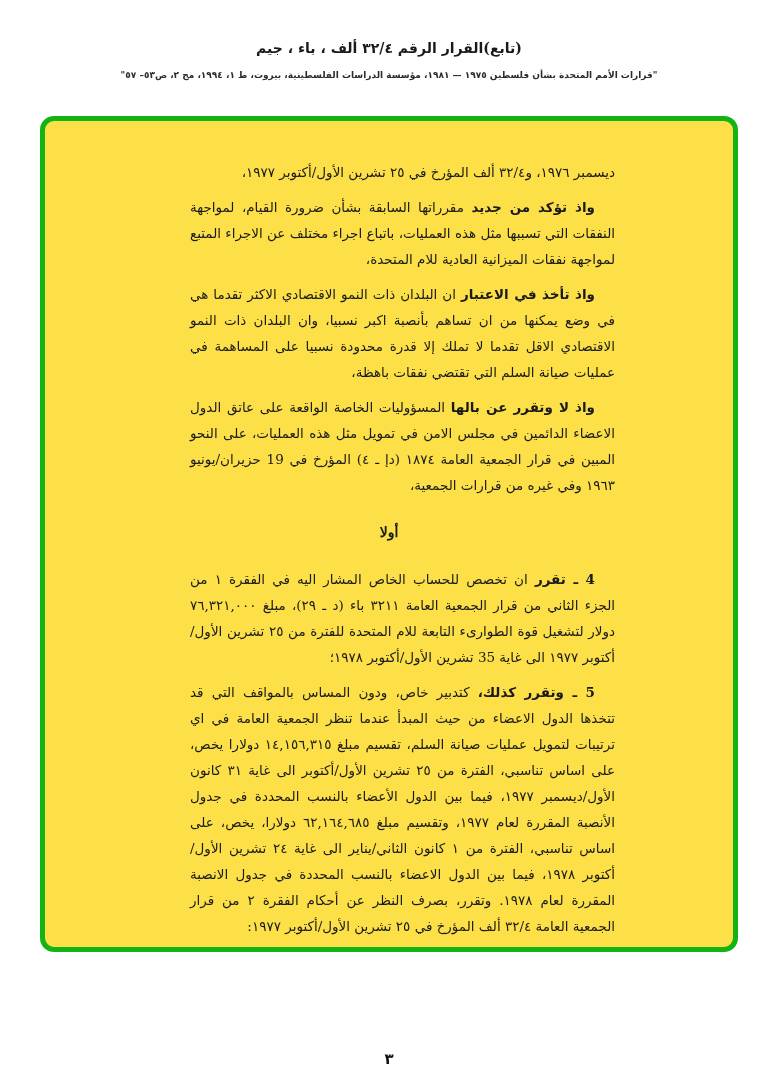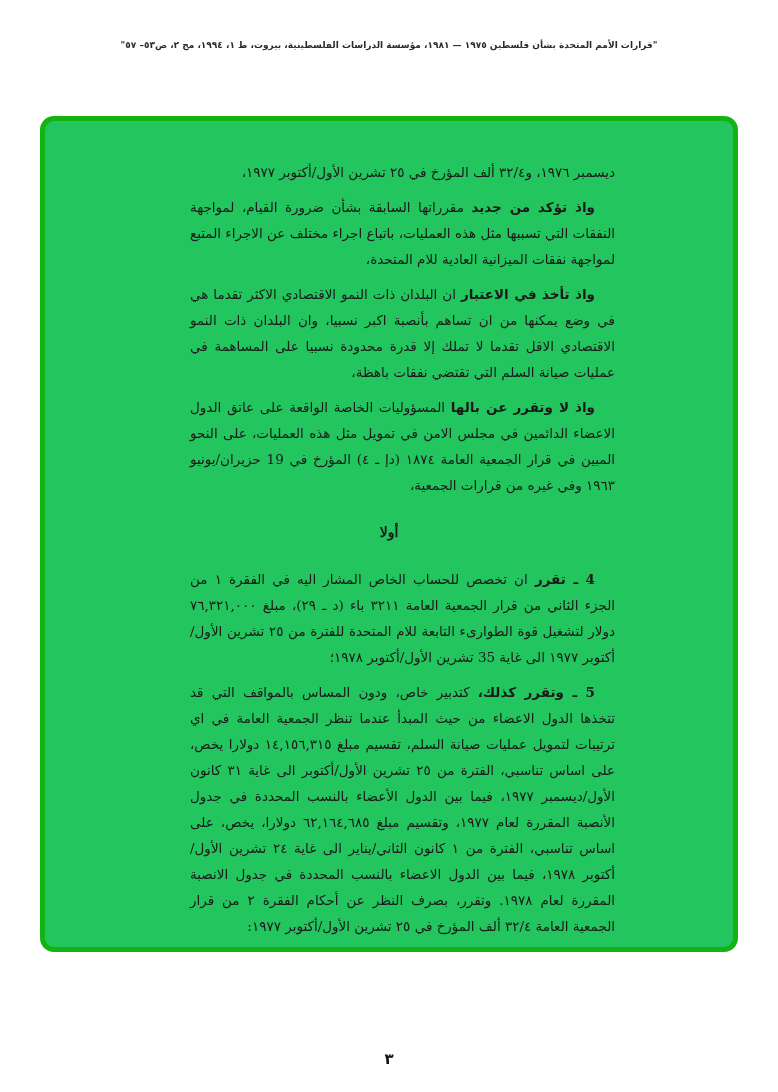--- a/index.html
+++ b/index.html
@@ -39,21 +39,21 @@
   }
   .green-frame {
     position: absolute;
     top: 116px;
     left: 40px;
     width: 698px;
     height: 836px;
     border: 5px solid #14b314;
     border-radius: 14px;
     box-sizing: border-box;
-    background: #22c55e;
+    background: #fde047;
   }
   .text-column {
     width: 452px;
     margin: 38px auto 0 auto;
     direction: rtl;
     text-align: justify;
     font-size: 13.5px;
     line-height: 26px;
   }
   .para {
@@ -83,20 +83,21 @@
     font-weight: bold;
     color: #111;
   }
 </style>
 </head>
 <body>
 
 <div class="page">
 
   <div class="page-header">
+    <div class="doc-title">(تابع)القرار الرقم ٣٢/٤ ألف ، باء ، جيم</div>
     <div class="citation-line">"قرارات الأمم المتحدة بشأن فلسطين ١٩٧٥ — ١٩٨١، مؤسسة الدراسات الفلسطينية، بيروت، ط ١، ١٩٩٤، مج ٢، ص٥٣– ٥٧"</div>
   </div>
 
   <div class="green-frame">
     <div class="text-column">
 
       <p class="para">
         <span>ديسمبر ١٩٧٦، و٣٢/٤ ألف المؤرخ في ٢٥ تشرين الأول/أكتوبر ١٩٧٧،</span>
       </p>
 

